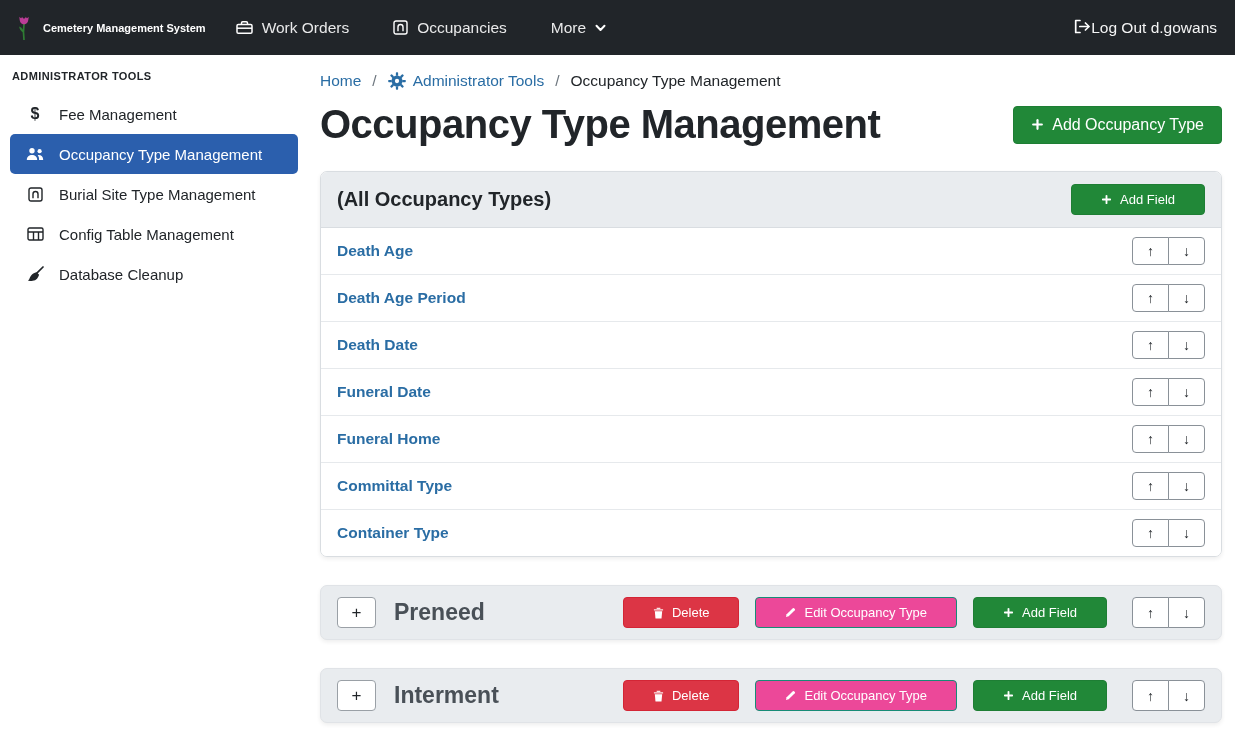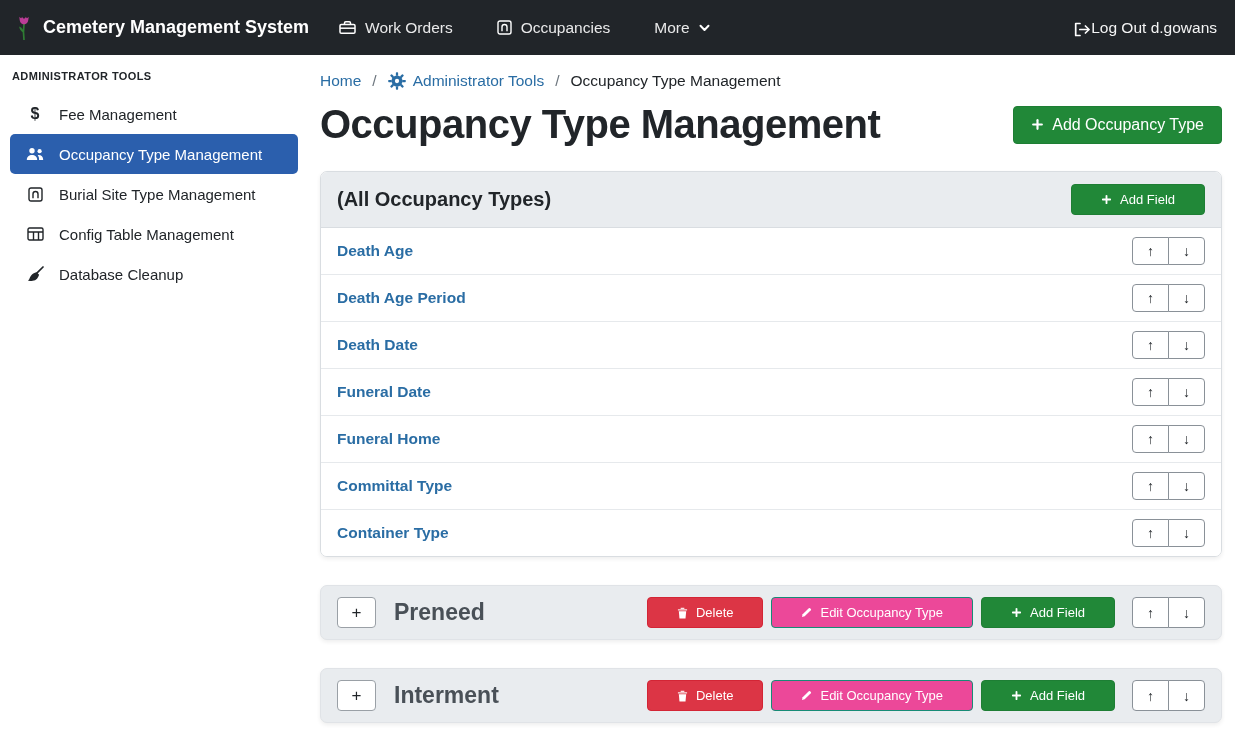--- a/index.html
+++ b/index.html
@@ -2,25 +2,25 @@
 <html><head>
 <meta charset="utf-8">
 <style>
   * { box-sizing: border-box; margin: 0; padding: 0; }
   html, body { width: 1235px; height: 738px; overflow: hidden; background: #fff;
     font-family: "Liberation Sans", sans-serif; color: #212529; }
 
   
   .navbar { height: 55px; background: #212529; display: flex; align-items: center;
     padding: 0 18px 0 14px; color: #fff; }
-  .brand { display: flex; align-items: center; gap: 9px; font-weight: 700; font-size: 18px; cursor: pointer; }
+  .brand { display: flex; align-items: center; gap: 9px; font-weight: 700; font-size: 11px; cursor: pointer; }
   .nav-items { display: flex; gap: 44px; margin-left: 30px; }
   .nav-item { display: flex; align-items: center; gap: 9px; font-size: 15.5px;
     color: rgba(255,255,255,.9); cursor: pointer; }
-  .logout { margin-left: auto; display: flex; align-items: flex-end; gap: 0;
+  .logout { margin-left: auto; display: flex; align-items: flex-start; gap: 0;
     font-size: 15.5px; color: rgba(255,255,255,.95); cursor: pointer; }
   .icon-box { display: inline-flex; align-items: center; justify-content: center; }
 
   
   .layout { display: flex; height: 666px; }
   .sidebar { flex: 0 0 308px; padding-top: 10px; }
   .sidebar-heading { font-size: 11px; font-weight: 700; letter-spacing: .4px;
     text-transform: uppercase; color: #212529; padding: 5px 12px 12px; }
   .side-item { display: flex; align-items: center; gap: 13px; height: 40px;
     margin: 0 10px; padding: 0 10px 0 14px; border-radius: 5px; font-size: 15px; cursor: pointer; }
@@ -69,21 +69,21 @@
   .updown .ud:last-child  { border-radius: 0 4px 4px 0; margin-left: -1px; }
 
   
   .section-bar { background: #e9ecef; border: 1px solid #e0e3e7; border-radius: 7px;
     box-shadow: 0 2px 4px rgba(0,0,0,.07); display: flex; align-items: center;
     padding: 11px 16px; margin-top: 28px; }
   .expand-btn { width: 39px; height: 31px; background: #fff; border: 1px solid #9aa0a6;
     border-radius: 4px; font-size: 17px; color: #212529; display: inline-flex;
     align-items: center; justify-content: center; }
   .section-title { font-size: 23px; font-weight: 600; color: #495057; margin-left: 18px; }
-  .section-actions { margin-left: auto; display: flex; align-items: center; gap: 8px; }
+  .section-actions { margin-left: auto; display: flex; align-items: center; gap: 16px; }
   .section-actions .updown { margin-left: 9px; }
   .section-actions .ud { height: 31px; }
 </style>
 </head>
 <body>
 
 <div class="navbar">
   <div class="brand">
     <span class="icon-box">
       <svg width="20" height="27" viewBox="0 0 20 27">

